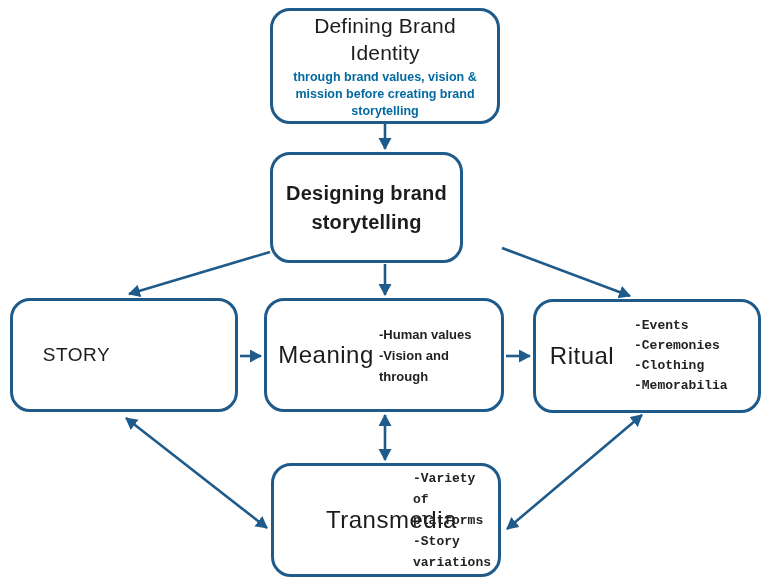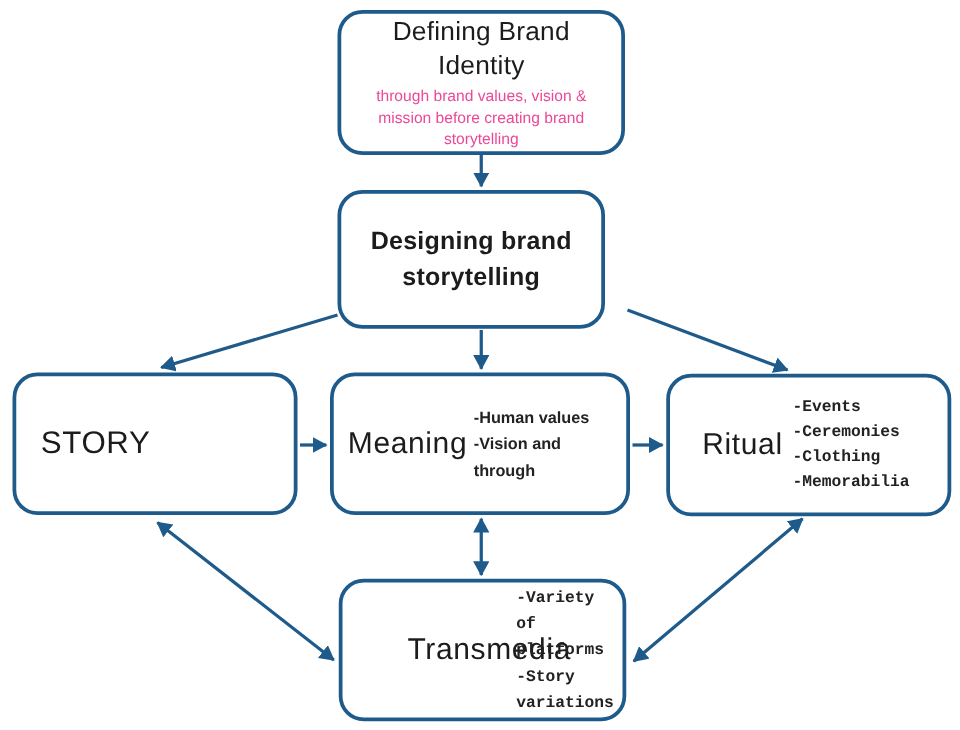--- a/index.html
+++ b/index.html
@@ -41,23 +41,23 @@
   }
   .box-title {
     font-size: 21px;
     line-height: 27px;
     font-weight: normal;
     letter-spacing: 0.2px;
   }
   .box-subtitle {
     font-size: 12.5px;
     line-height: 17px;
-    font-weight: normal;
+    font-weight: bold;
     margin-top: 3px;
-    color: #ec4899;
+    color: #0369a1;
   }
   .box-title-bold {
     font-size: 20px;
     line-height: 29px;
     font-weight: bold;
     letter-spacing: 0.2px;
   }
   
   .box-label {
     position: absolute;
@@ -75,31 +75,31 @@
     transform: translateY(-50%);
     font-size: 13px;
     line-height: 20px;
     font-weight: bold;
     white-space: pre-line;
     text-align: left;
     color: #222222;
   }
   
   #box-defining   { left: 270px; top: 8px;   width: 230px; height: 116px; }
-  #box-designing  { left: 270px; top: 152px; width: 214px; height: 111px; }
+  #box-designing  { left: 270px; top: 152px; width: 193px; height: 111px; }
   #box-story      { left: 10px;  top: 298px; width: 228px; height: 114px; }
   #box-meaning    { left: 264px; top: 298px; width: 240px; height: 114px; }
   #box-ritual     { left: 533px; top: 299px; width: 228px; height: 114px; }
   #box-transmedia { left: 271px; top: 463px; width: 230px; height: 114px; }
 
-  #box-story .box-label      { left: 16px;    width: 95px;  font-size: 25px; }
+  #box-story .box-label      { left: 0;    width: 95px;  font-size: 19px; padding-left: 16px; }
   #box-story .box-list       { left: 96px; }
   #box-meaning .box-label    { left: 4px;    width: 110px; }
   #box-meaning .box-list     { left: 112px; width: 100px; line-height: 21px; }
-  #box-ritual .box-label     { left: 12px;    width: 92px;  }
+  #box-ritual .box-label     { left: 0;    width: 92px;  }
   #box-ritual .box-list      { left: 98px; font-family: Liberation Mono, monospace; }
   #box-transmedia .box-label { left: 8px;  width: 130px; margin-left: 44px; }
   #box-transmedia .box-list  { left: 139px; width: 82px; line-height: 21px; font-family: Liberation Mono, monospace; }
 </style>
 </head>
 <body>
 
 <div id="canvas">
 
   <svg id="arrow-layer" viewBox="0 0 768 584" xmlns="http://www.w3.org/2000/svg">

